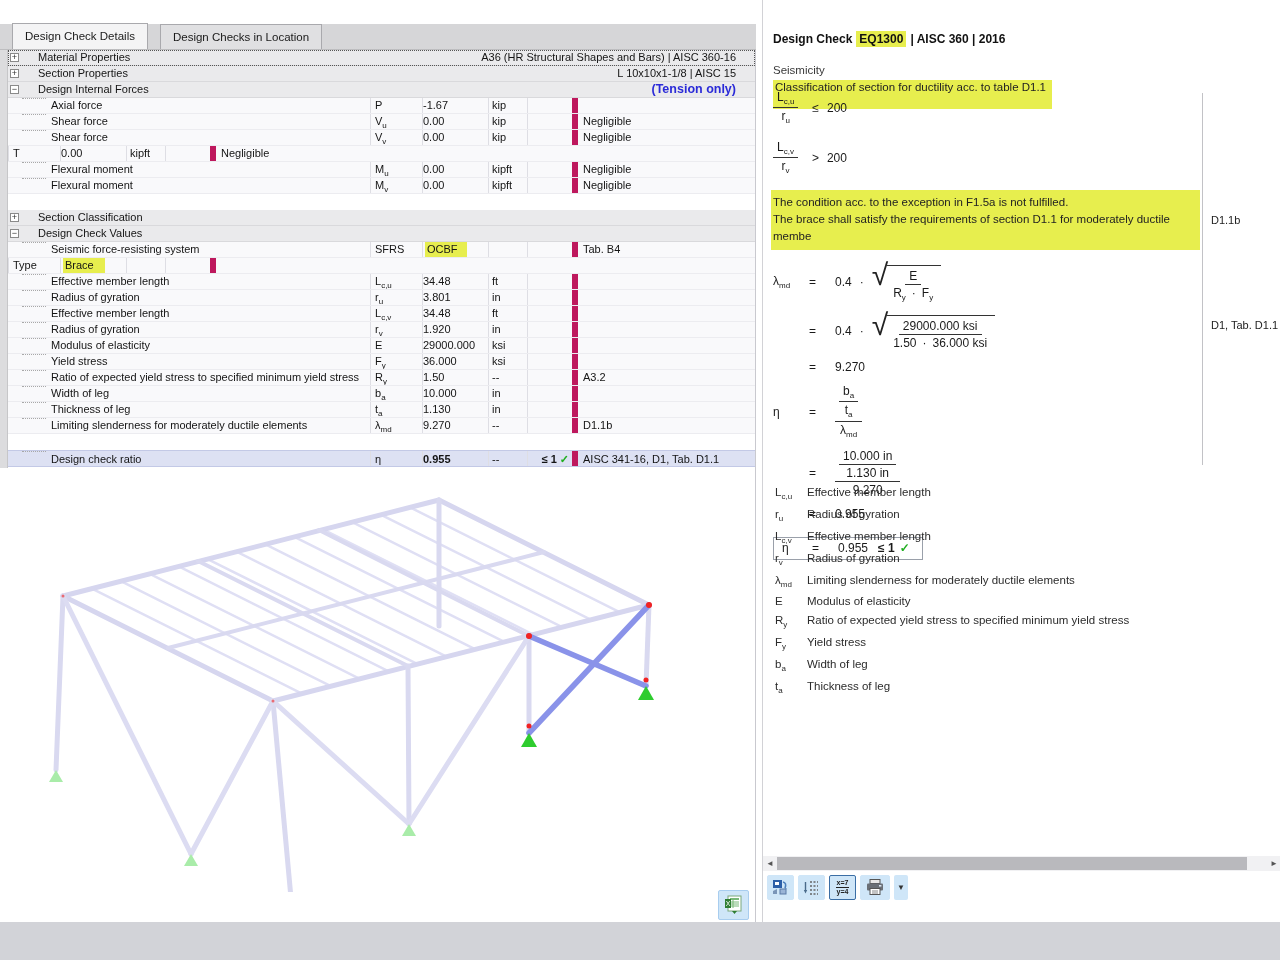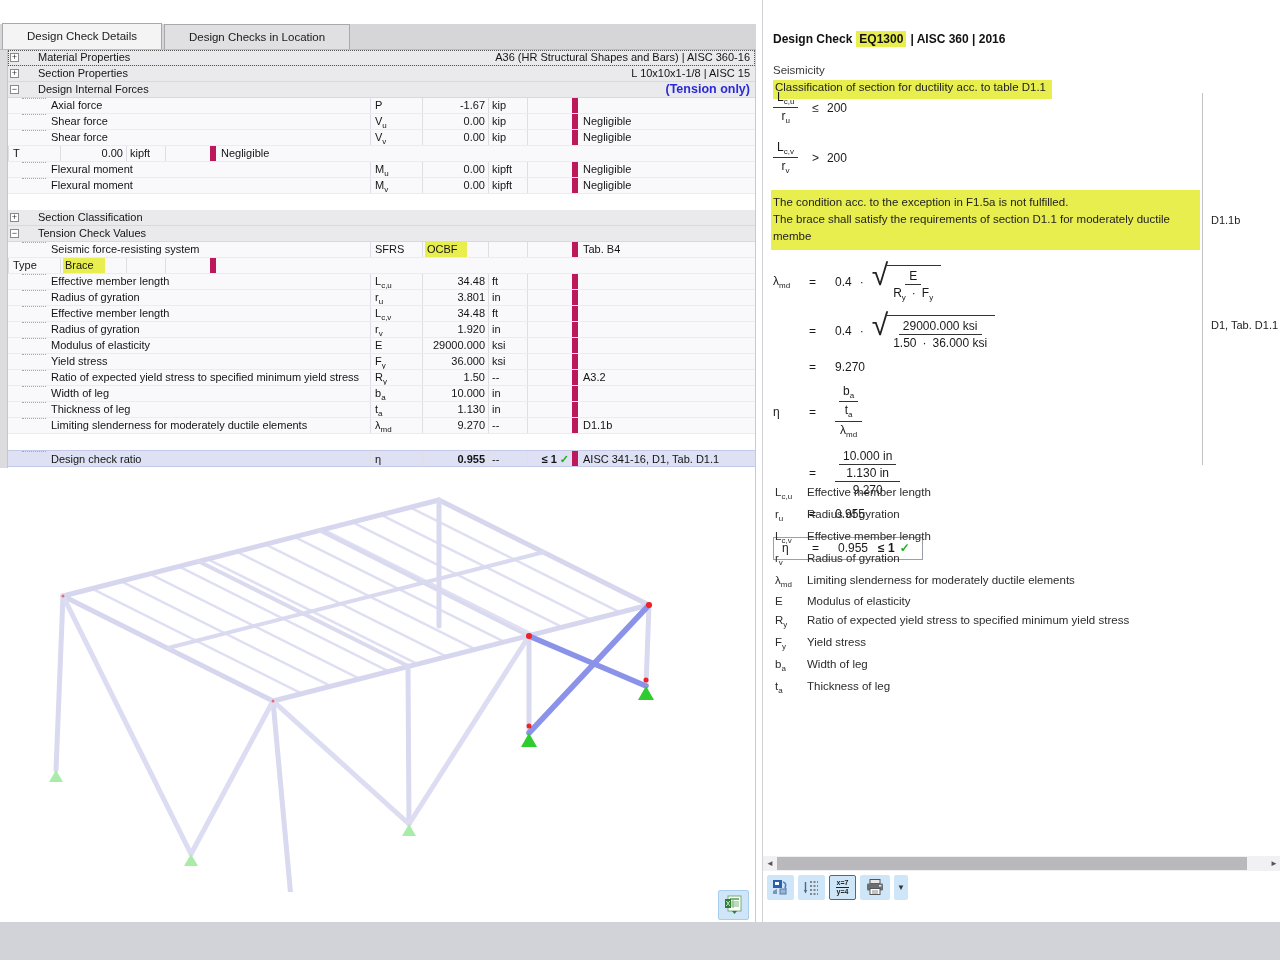--- a/index.html
+++ b/index.html
@@ -3,60 +3,60 @@
 <meta charset="utf-8">
 <style>
   * { box-sizing: border-box; margin:0; padding:0; }
   html,body { width:1280px; height:960px; overflow:hidden; background:#fff;
               font-family:"Liberation Sans", sans-serif; }
   #screen { position:absolute; left:0; top:0; width:1280px; height:960px; background:#ffffff; }
 
   
   #left-pane { position:absolute; left:0; top:24px; width:756px; height:898px; background:#fff; border-right:1px solid #c9c9cf; }
   #tabbar { position:absolute; left:0; top:0; width:756px; height:26px; background:#d6d6d8; border-bottom:1px solid #bdbdbf; display:flex; align-items:flex-end; }
-  .tab { height:25px; line-height:24px; padding:0 24px; font-size:11.5px; color:#1a1a1a;
-         background:#e0e0e2; border:1px solid #a9a9ad; border-bottom:none; margin-left:2px; }
+  .tab { height:25px; line-height:24px; padding:0 12px; font-size:11.5px; color:#1a1a1a;
+         background:#e0e0e2; border:1px solid #a9a9ad; border-bottom:none; margin-left:12px; }
   .tab.active { background:#f4f4f5; font-weight:normal; height:26px; }
 
   #gutter { position:absolute; left:0; top:26px; width:8px; height:418px; background:#dcdcde; border-right:1px solid #c6c6c8; }
   #rows { position:absolute; left:8px; top:26px; width:747px; }
   .trow { display:flex; height:16px; line-height:15px; font-size:11px; color:#141414; background:#f9f9fb; border-bottom:1px solid #ececf0; }
   .trow.sec { background:#eaeaec; border-bottom:1px solid #d9d9dc; }
   .trow.sec.focus { outline:1px dotted #555; outline-offset:-1px; }
   .trow.sp { background:#ffffff; border-bottom:none; }
   .trow.ratio { height:17px; line-height:16px; background:#dde1f3; border-top:1px solid #c3c9e6; border-bottom:1px solid #c3c9e6; }
   .expander { display:inline-block; width:9px; height:9px; border:1px solid #8a8a8a; background:#fff; font-size:9px; line-height:7px; text-align:center; margin:3px 5px 0 2px; color:#333; }
   .slabel { margin-left:14px; }
-  .sright { margin-left:auto; padding-right:5px; color:#141414; }
+  .sright { margin-left:auto; padding-right:19px; color:#141414; }
   .sright.blue { color:#2a2ad8; font-weight:bold; font-size:12.5px; }
   .cell { display:inline-block; height:100%; overflow:hidden; white-space:nowrap; }
   .c-label { width:362px; display:flex; }
   .stub { display:inline-block; width:24px; height:0; border-top:1px dotted #a8a8a8; margin:0 5px 0 14px; }
   .c-sym { width:52px; border-left:1px solid #dedee4; padding-left:4px; }
   .c-sym sub, .c-val sub { font-size:8px; }
-  .c-val { width:66px; border-left:1px solid #dedee4; text-align:right; padding-right:3px; }
+  .c-val { width:66px; border-left:1px solid #dedee4; padding-right:3px; }
   .c-val.left { text-align:left; padding-left:2px; }
   .vhl { background:#e7ee4e; padding:0 3px 1px 2px; display:inline-block; min-width:42px; }
   .c-unit { width:39px; border-left:1px solid #dedee4; padding-left:3px; }
   .c-crit { width:45px; border-left:1px solid #dedee4; text-align:right; padding-right:3px; }
   .c-crit b { font-weight:bold; }
   .check { color:#1fae1f; font-weight:bold; margin-left:3px; }
   .c-ref { flex:1; border-left:6px solid #be185d; padding-left:5px; }
   .trow.ratio .c-val { font-weight:bold; }
 
   #viewport3d { position:absolute; left:1px; top:444px; width:753px; height:424px; background:#fff; }
 
   #excel-btn { position:absolute; left:718px; top:866px; width:31px; height:30px; background:#cfe6f8; border:1px solid #a8cdef; border-radius:2px; display:flex; align-items:center; justify-content:center; }
 
   
   #right-pane { position:absolute; left:762px; top:0; width:518px; height:922px; background:#fff; border-left:1px solid #d2d2d6; }
   #rp-title { position:absolute; left:10px; top:32px; font-size:12px; font-weight:bold; color:#111; white-space:nowrap; }
   #rp-title .hl { background:#e7ee4e; padding:1px 3px; margin:0 4px; }
   #rp-seismicity { position:absolute; left:10px; top:64px; font-size:11.5px; color:#3a3a3a;text-align:right; }
-  #rp-class { position:absolute; left:10px; top:80px; font-size:11.5px; color:#222; background:#e7ee4e; padding:1px 6px 6px 2px; }
+  #rp-class { position:absolute; left:10px; top:80px; font-size:11.5px; color:#222; background:#e7ee4e; padding:1px 6px 16px 2px; }
 
   #formula-col { position:absolute; left:10px; top:90px; width:426px; font-size:12px; color:#1a1a1a; }
   #refline { position:absolute; left:439px; top:93px; height:372px; border-left:1px solid #c2c2c6; }
   .refnote { position:absolute; left:448px; font-size:11px; color:#222; white-space:nowrap; }
 
   .frac { display:inline-flex; flex-direction:column; align-items:center; vertical-align:middle; }
   .frac > .num { border-bottom:1px solid #333; padding:0 4px 1px; text-align:center; }
   .frac > .den { padding-top:1px; text-align:center; }
   sub { font-size:8px; }
   .sqrt { display:inline-flex; align-items:flex-start; }
@@ -165,21 +165,21 @@
           <span class="cell c-crit"></span>
           <span class="cell c-ref">Negligible</span>
         </div>
         <div class="trow sp"></div>
         <div class="trow sec">
           <span class="expander">+</span>
           <span class="slabel">Section Classification</span>
         </div>
         <div class="trow sec">
           <span class="expander">−</span>
-          <span class="slabel">Tension Check Values</span>
+          <span class="slabel">Design Check Values</span>
         </div>
         <div class="trow item">
           <span class="cell c-label"><span class="stub"></span>Seismic force-resisting system</span>
           <span class="cell c-sym">SFRS</span>
           <span class="cell c-val left"><span class="vhl">OCBF</span></span>
           <span class="cell c-unit"></span>
           <span class="cell c-crit"></span>
           <span class="cell c-ref">Tab. B4</span>
         </div>
         <div class="trow item">

